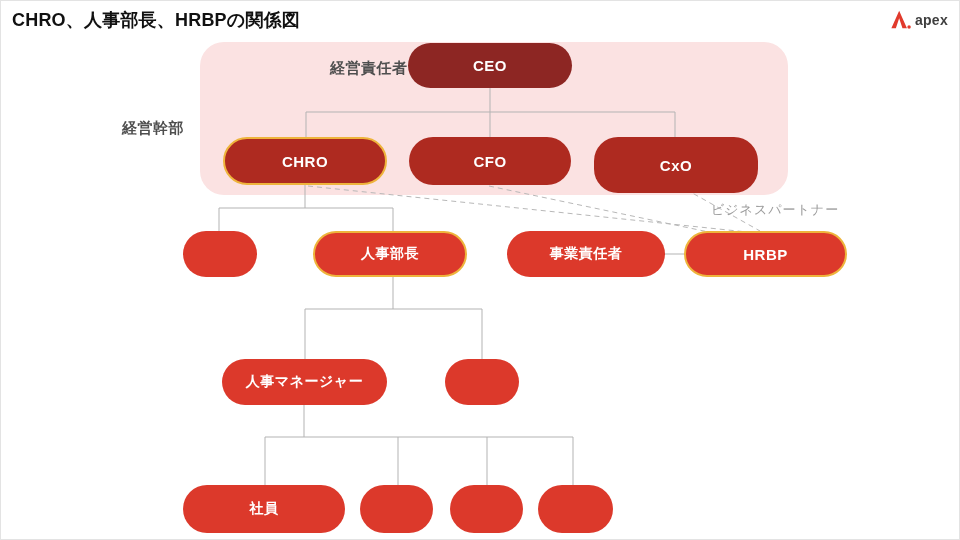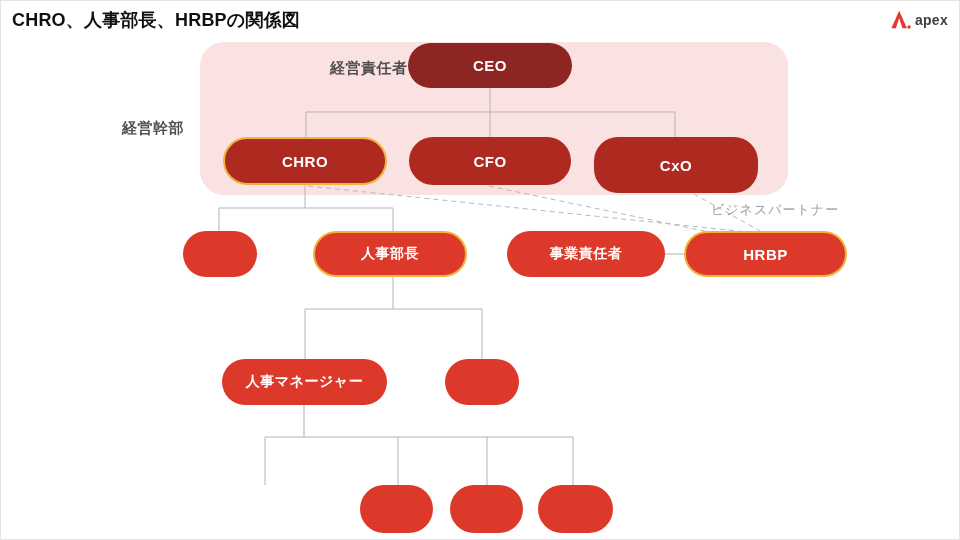--- a/index.html
+++ b/index.html
@@ -112,17 +112,18 @@
   <div class="node exec latin" style="left:594px;top:137px;width:164px;height:56px;">CxO</div>
 
   <div class="node std" style="left:183px;top:231px;width:74px;height:46px;border-radius:23px;"></div>
   <div class="node std hl" style="left:313px;top:231px;width:154px;height:46px;border-radius:23px;">人事部長</div>
   <div class="node std" style="left:507px;top:231px;width:158px;height:46px;border-radius:23px;">事業責任者</div>
   <div class="node std latin hl" style="left:684px;top:231px;width:163px;height:46px;border-radius:23px;">HRBP</div>
 
   <div class="node std" style="left:222px;top:359px;width:165px;height:46px;border-radius:23px;">人事マネージャー</div>
   <div class="node std" style="left:445px;top:359px;width:74px;height:46px;border-radius:23px;"></div>
 
+  <div class="node std" style="left:183px;top:485px;width:162px;height:48px;">社員</div>
   <div class="node std" style="left:360px;top:485px;width:73px;height:48px;"></div>
   <div class="node std" style="left:450px;top:485px;width:73px;height:48px;"></div>
   <div class="node std" style="left:538px;top:485px;width:75px;height:48px;"></div>
 
 </div>
 
 </body></html>

